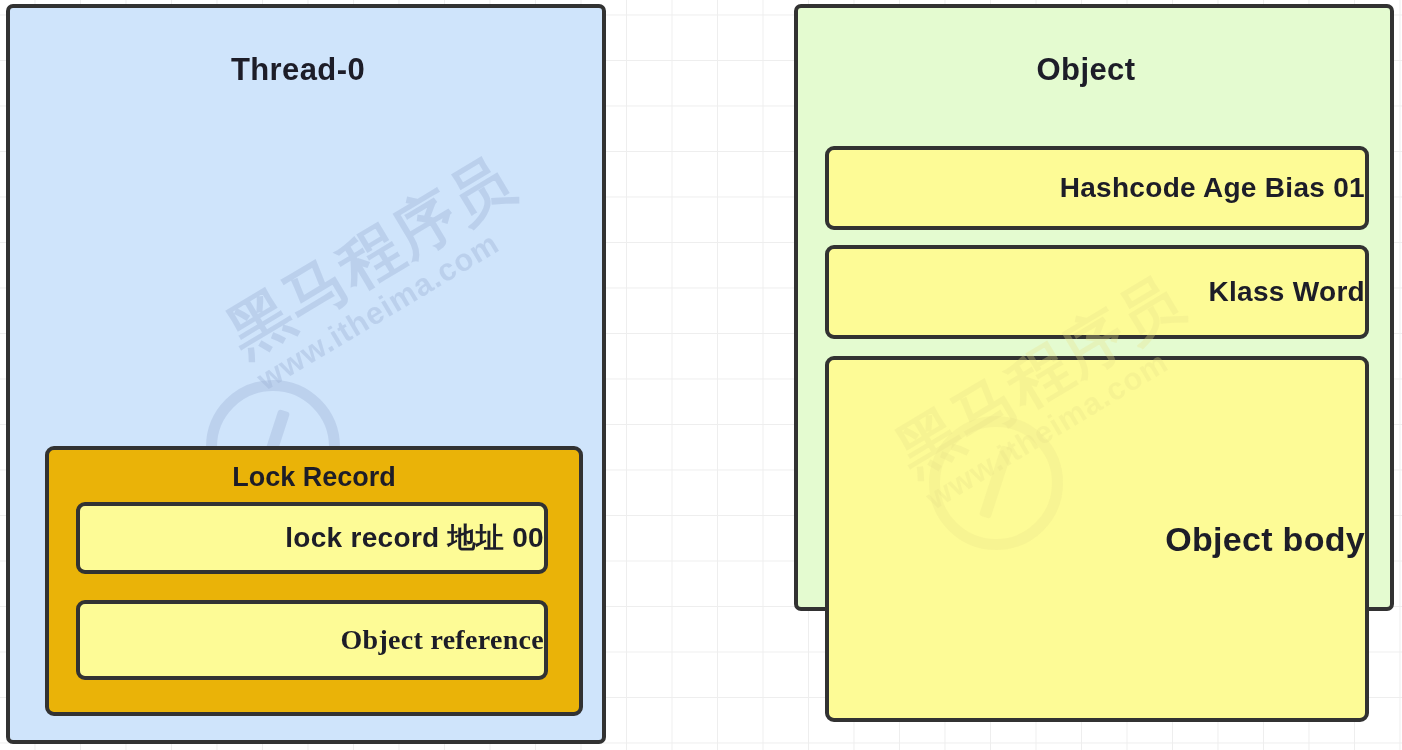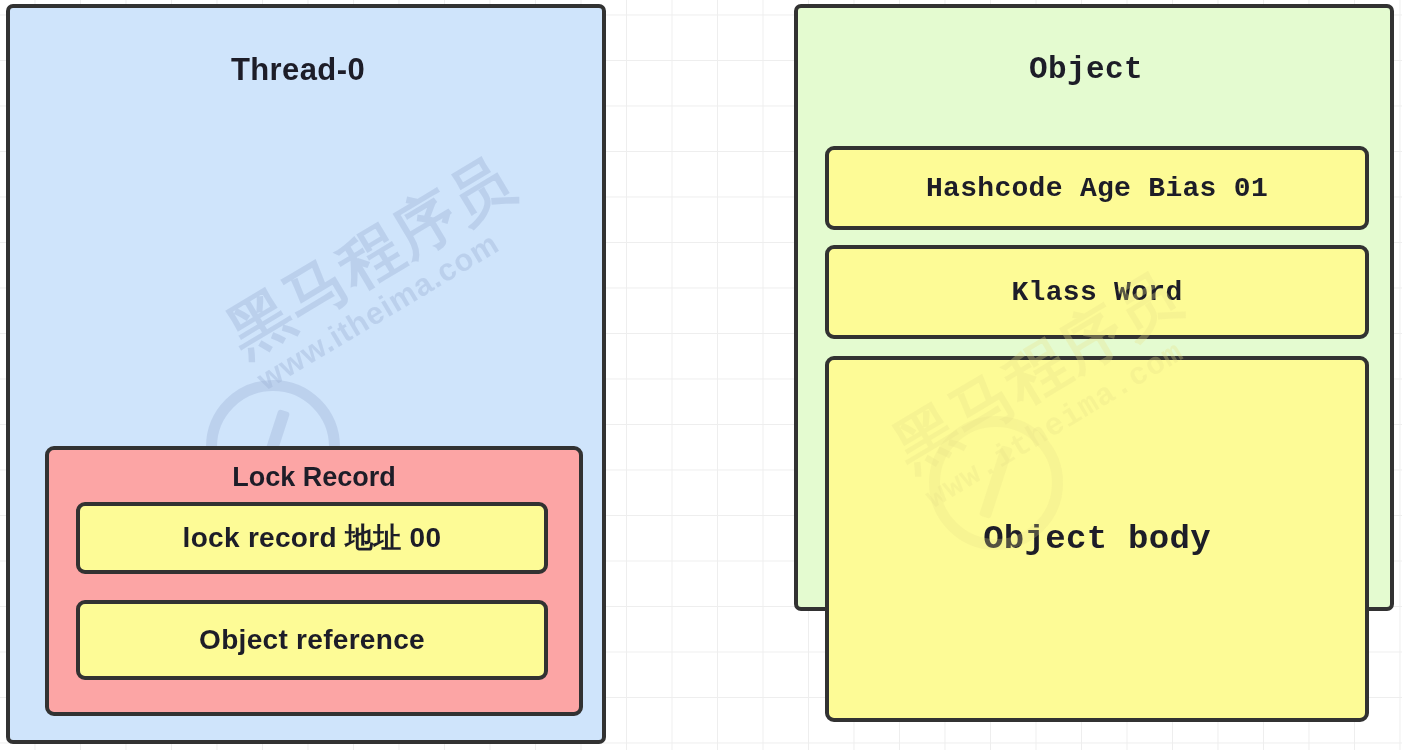--- a/index.html
+++ b/index.html
@@ -94,21 +94,20 @@
     width: 600px;
     height: 740px;
     background: #cfe4fb;
   }
   #object-panel {
     left: 794px;
     top: 4px;
     width: 600px;
     height: 607px;
     background: #e4fbd0;
-    font-family: Liberation Mono, monospace;
   }
 
   .panel-title {
     position: absolute;
     left: 0;
     right: 16px;
     text-align: center;
     font-size: 31px;
     font-weight: bold;
     color: #1d1d28;
@@ -118,21 +117,21 @@
   #thread-panel .panel-title { top: 44px; }
   #object-panel .panel-title { top: 44px; }
 
   
   #lock-record {
     position: absolute;
     left: 35px;
     top: 438px;
     width: 538px;
     height: 270px;
-    background: #fca5a5;
+    background: #eab308;
     border: 4px solid #323232;
     border-radius: 9px;
     box-sizing: border-box;
     z-index: 20;
   }
   #lock-record .lr-title {
     position: absolute;
     left: 0; right: 0;
     top: 12px;
     text-align: center;
@@ -143,21 +142,21 @@
 
   
   .slot {
     position: absolute;
     background: #fdfb96;
     border: 4px solid #323232;
     border-radius: 9px;
     box-sizing: border-box;
     display: flex;
     align-items: center;
-    justify-content: center;
+    justify-content: flex-end;
     z-index: 25;
   }
   .slot-label {
     font-size: 28px;
     font-weight: bold;
     color: #1d1d28;
     text-align: center;
     letter-spacing: 0.3px;
     position: relative;
     z-index: 3;
@@ -168,20 +167,21 @@
     left: 27px;
     top: 52px;
     width: 472px;
     height: 72px;
   }
   #slot-obj-ref {
     left: 27px;
     top: 150px;
     width: 472px;
     height: 80px;
+    font-family: Liberation Serif, serif;
   }
 
   
   #slot-markword {
     left: 27px;
     top: 138px;
     width: 544px;
     height: 84px;
   }
   #slot-klassword {

